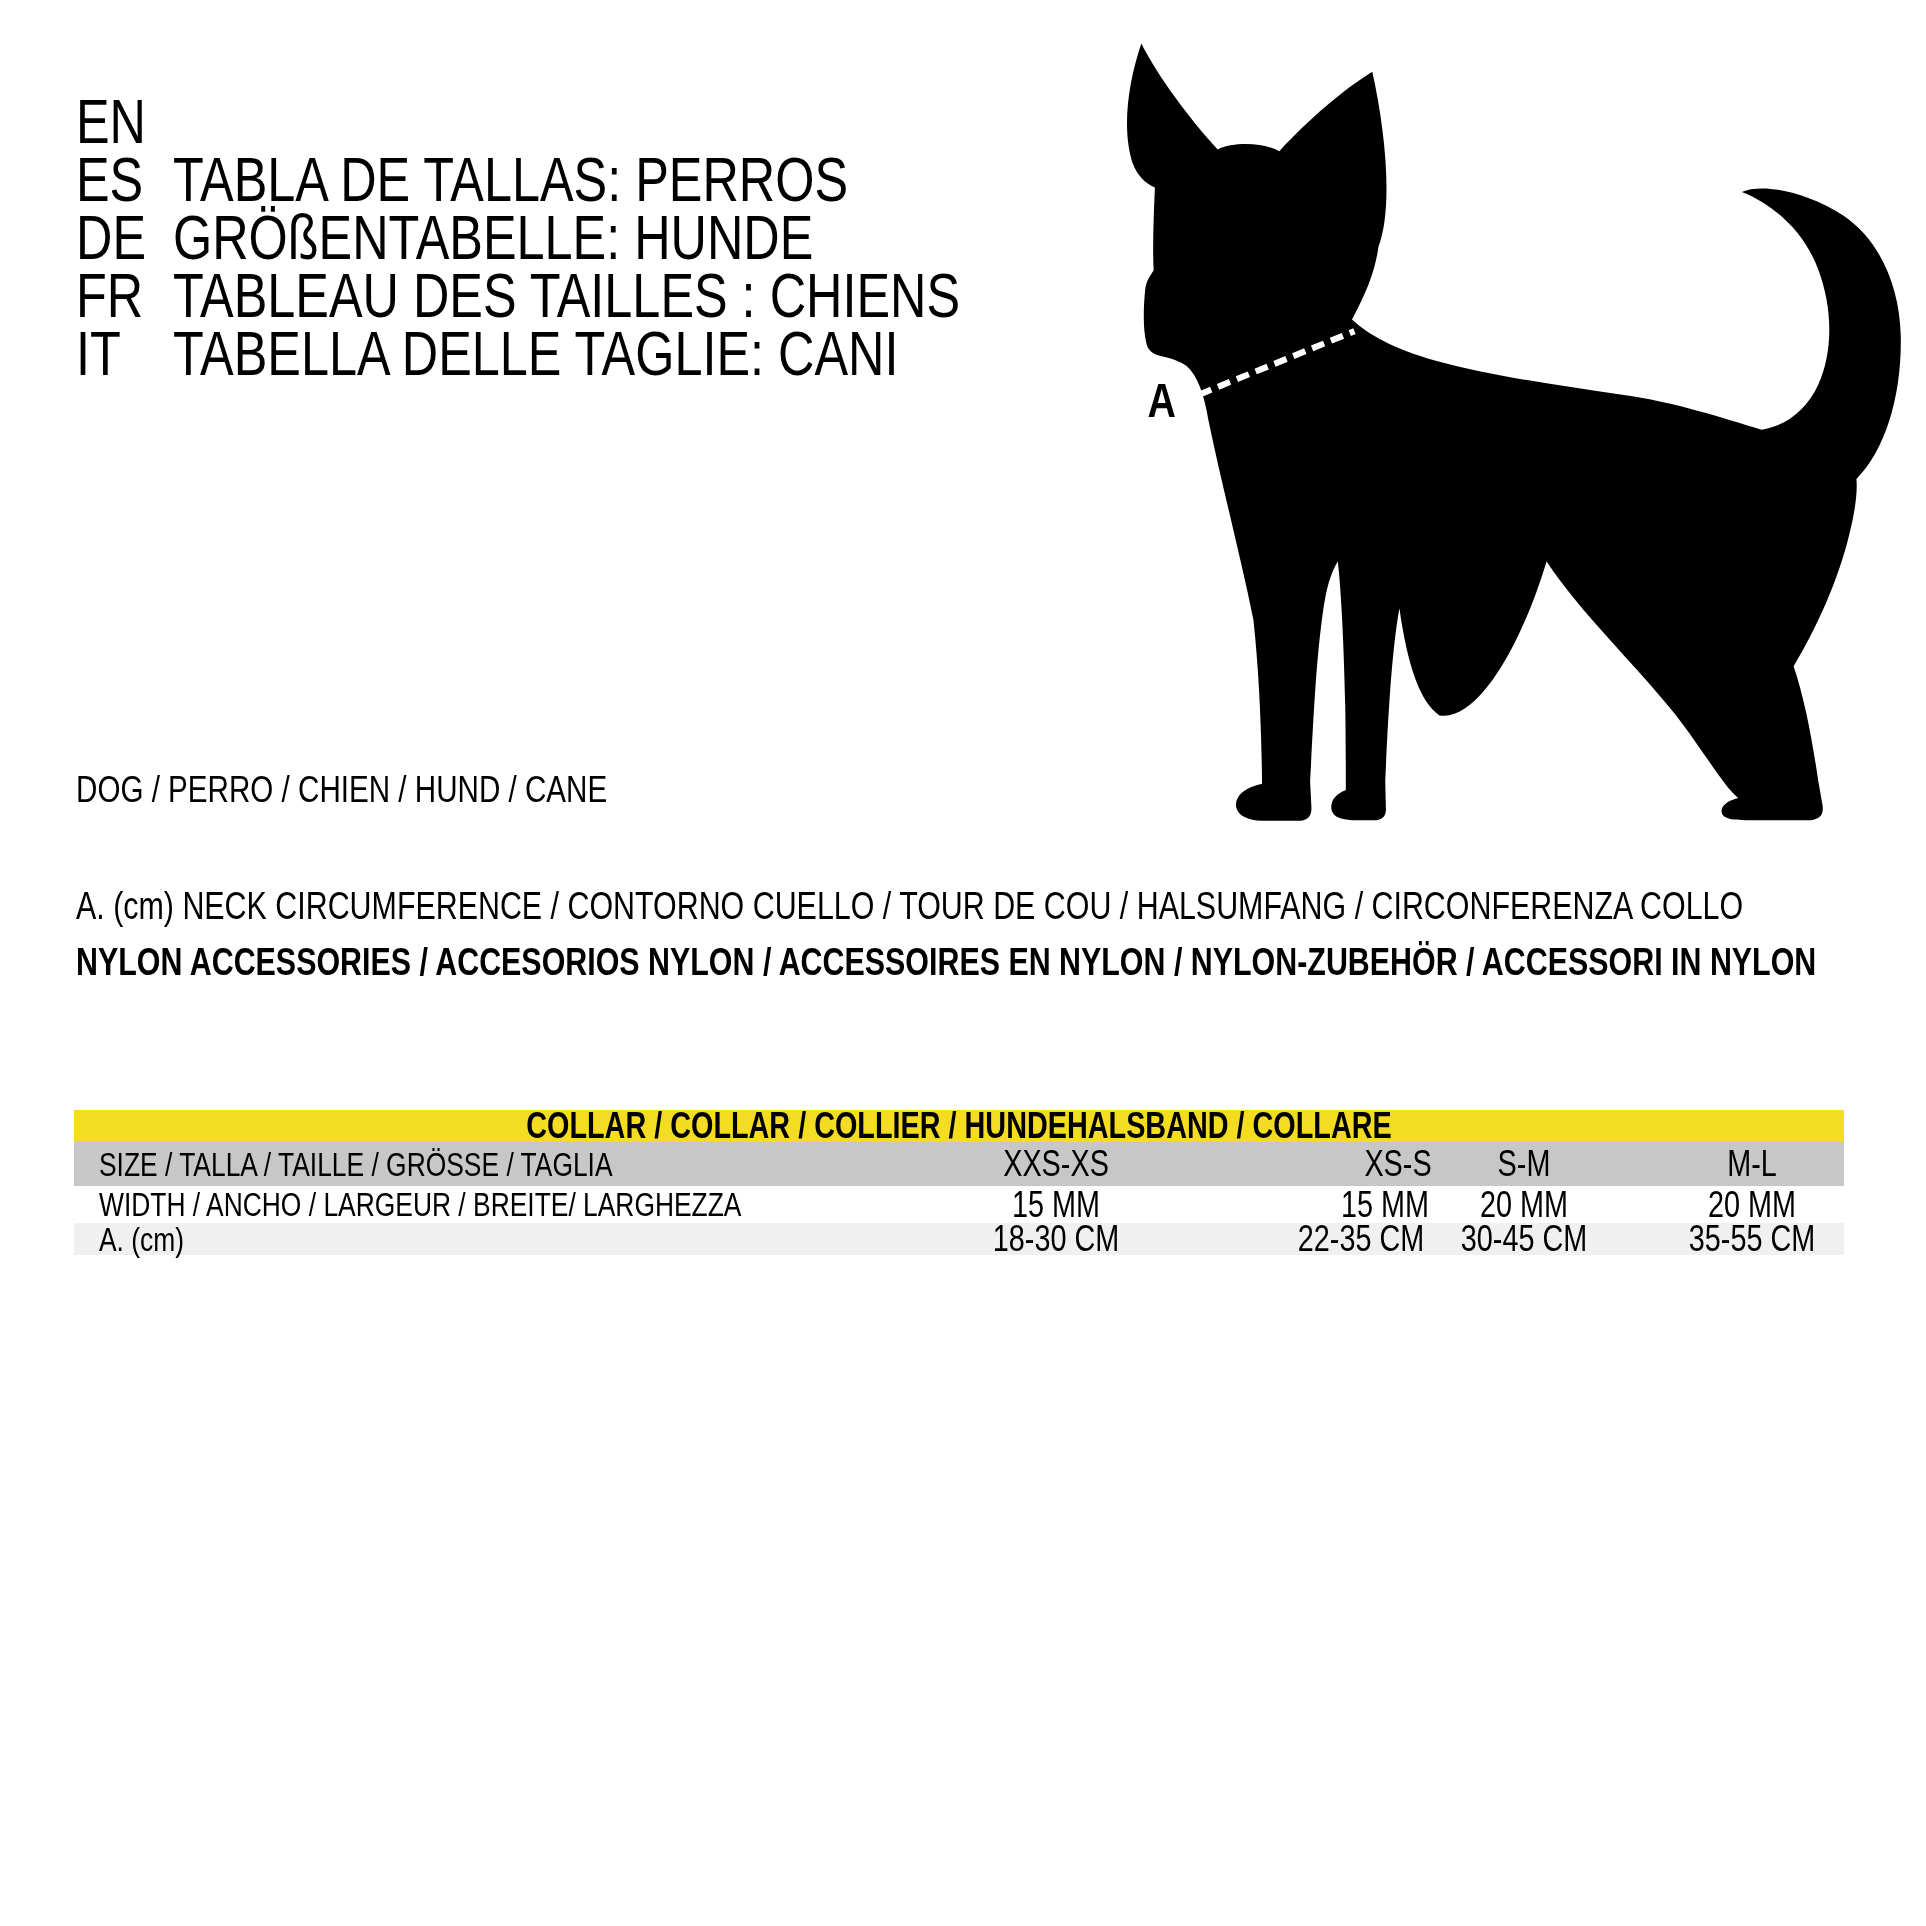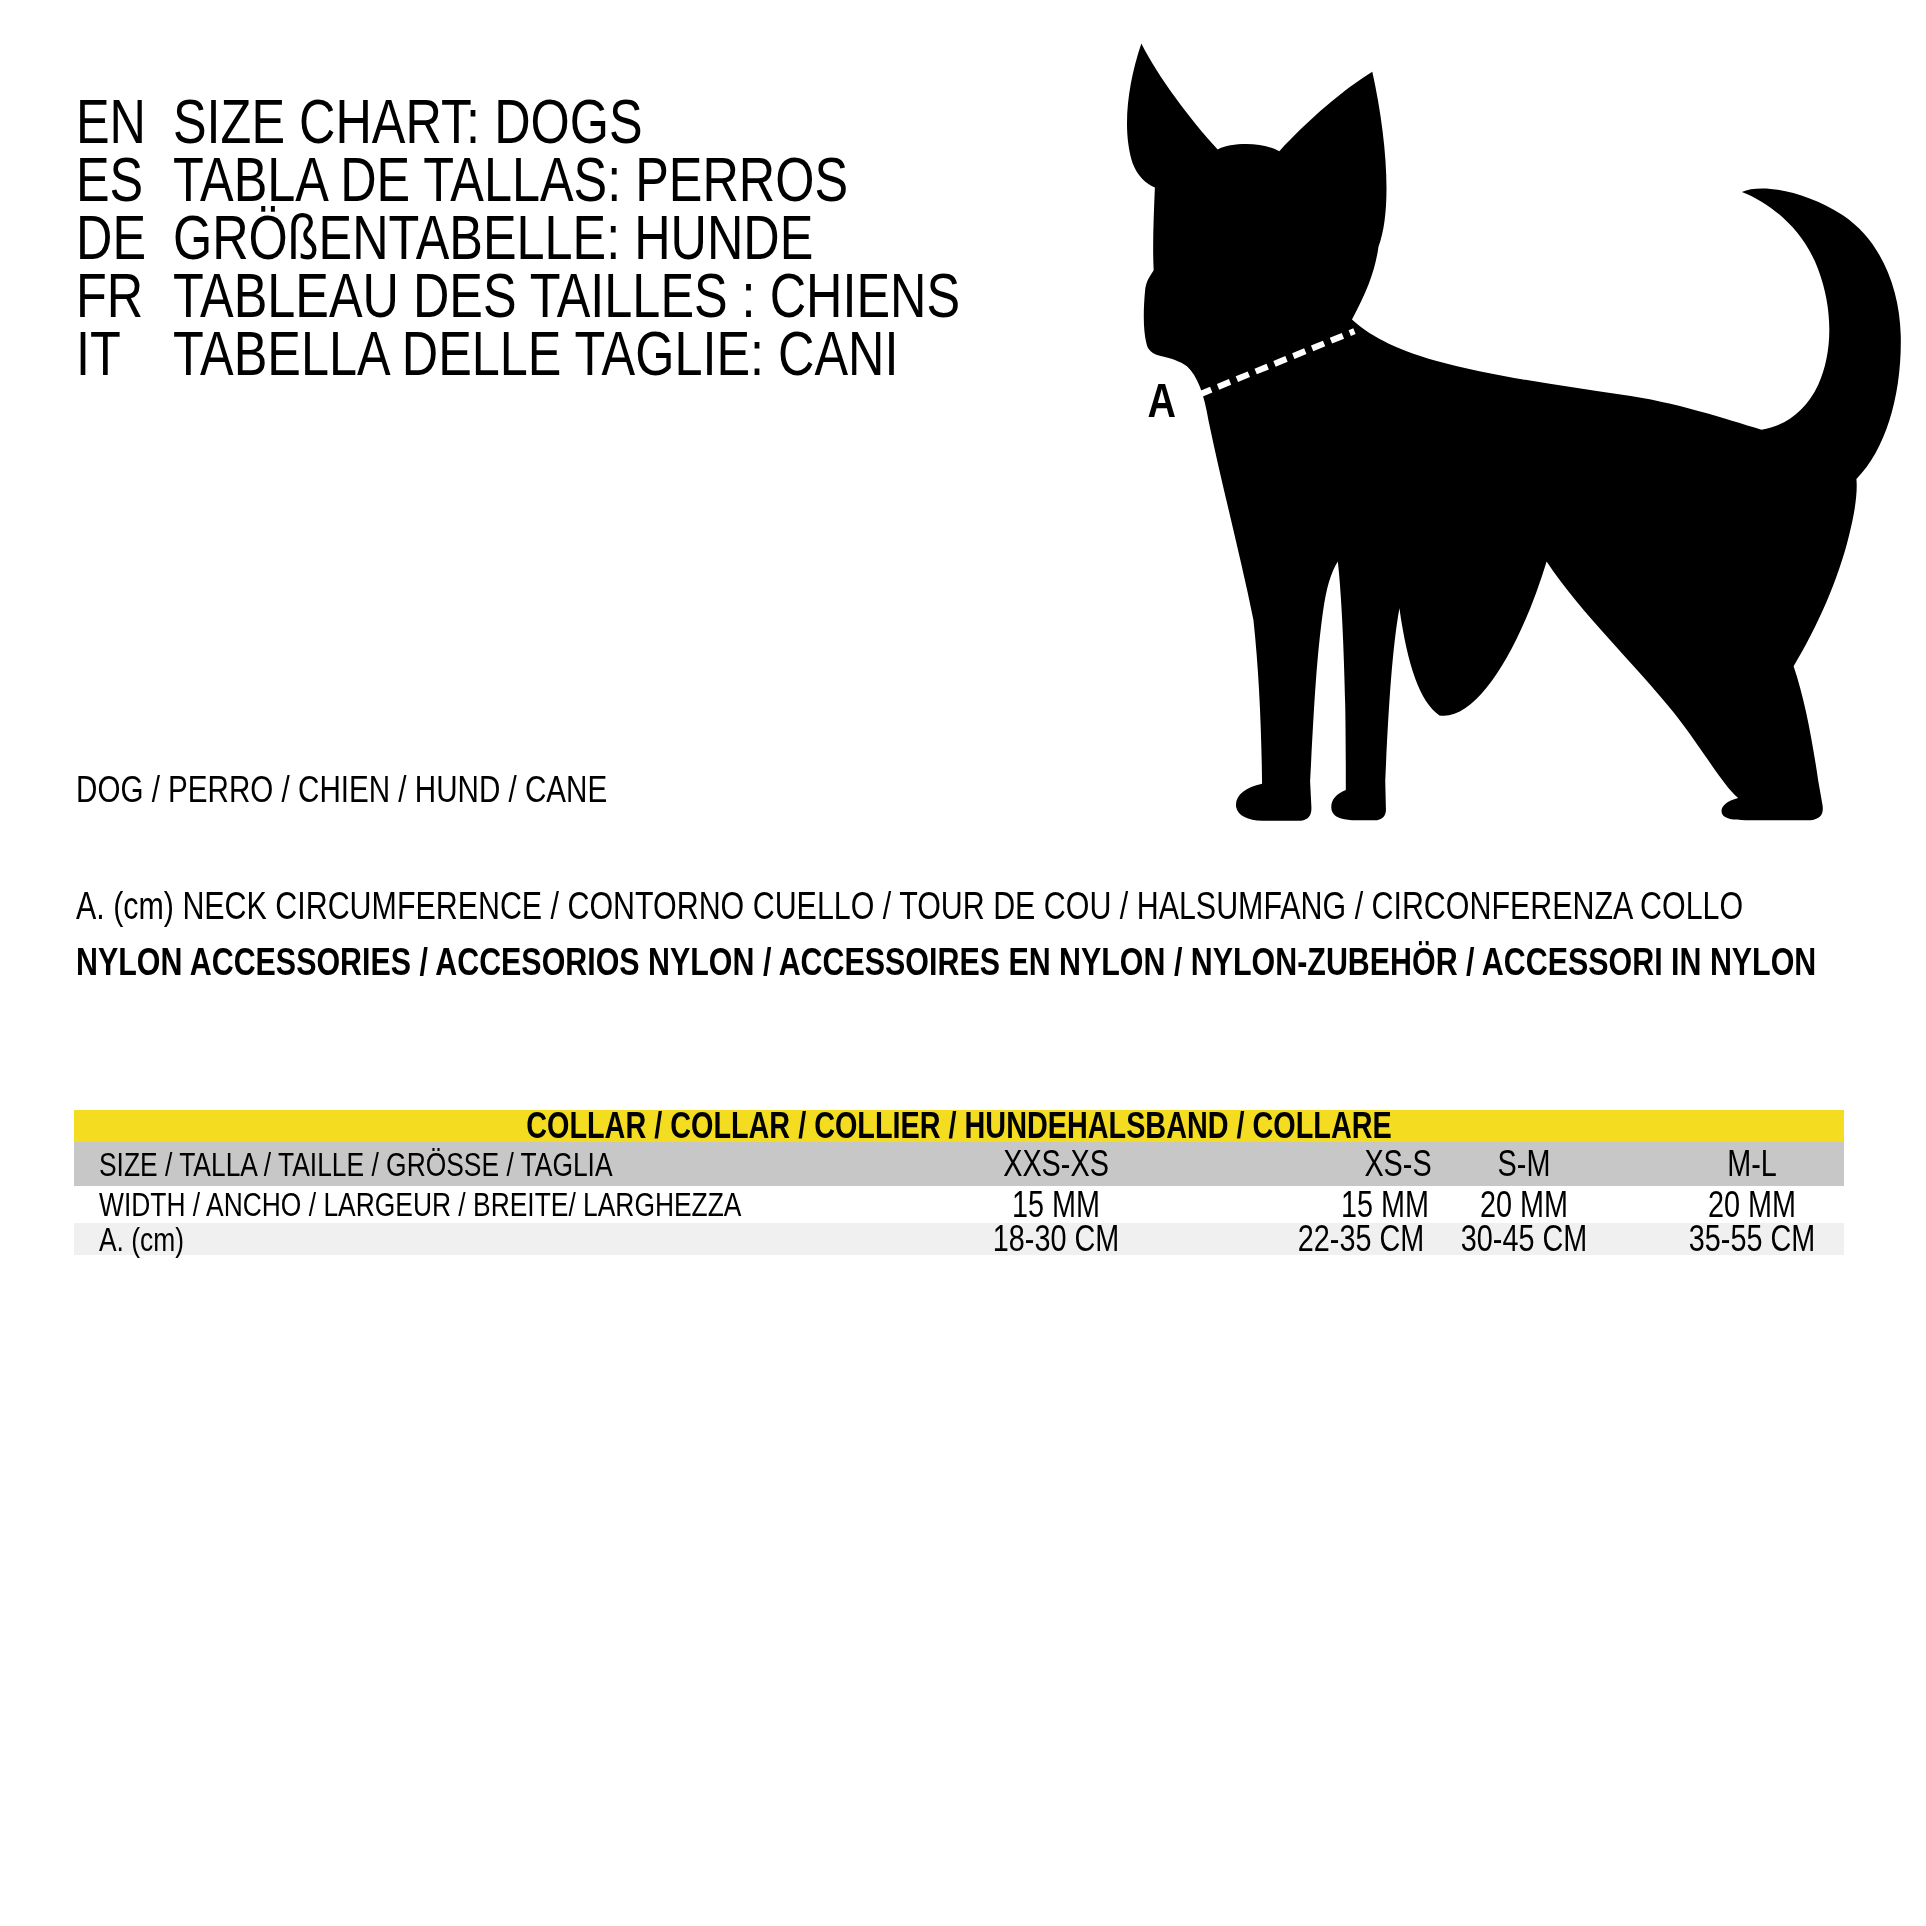--- a/index.html
+++ b/index.html
@@ -34,21 +34,20 @@
   .c1{left:868px;} .c2{left:1138px;justify-content:flex-end;} .c3{left:1336px;} .c4{left:1564px;}
 </style>
 </head>
 <body>
 
 <div class="canvas">
 
   <div class="lang-list">
     <div class="lang-row">
       <span class="lang-code"><span class="cond">EN</span></span>
-      <span class="lang-label"><span class="cond">SIZE CHART: DOGS</span></span>
     </div>
     <div class="lang-row">
       <span class="lang-code"><span class="cond">ES</span></span>
       <span class="lang-label"><span class="cond">TABLA DE TALLAS: PERROS</span></span>
     </div>
     <div class="lang-row">
       <span class="lang-code"><span class="cond">DE</span></span>
       <span class="lang-label"><span class="cond">GRÖßENTABELLE: HUNDE</span></span>
     </div>
     <div class="lang-row">

